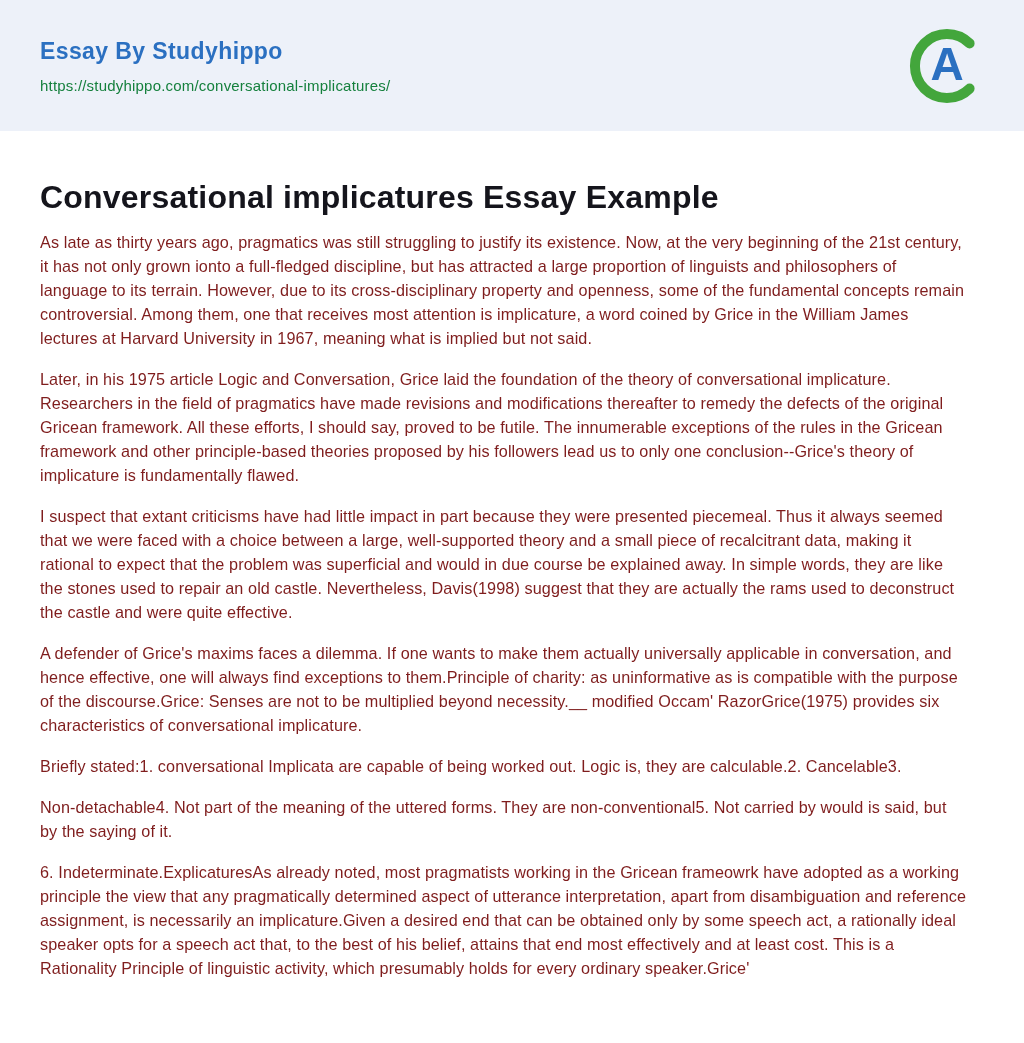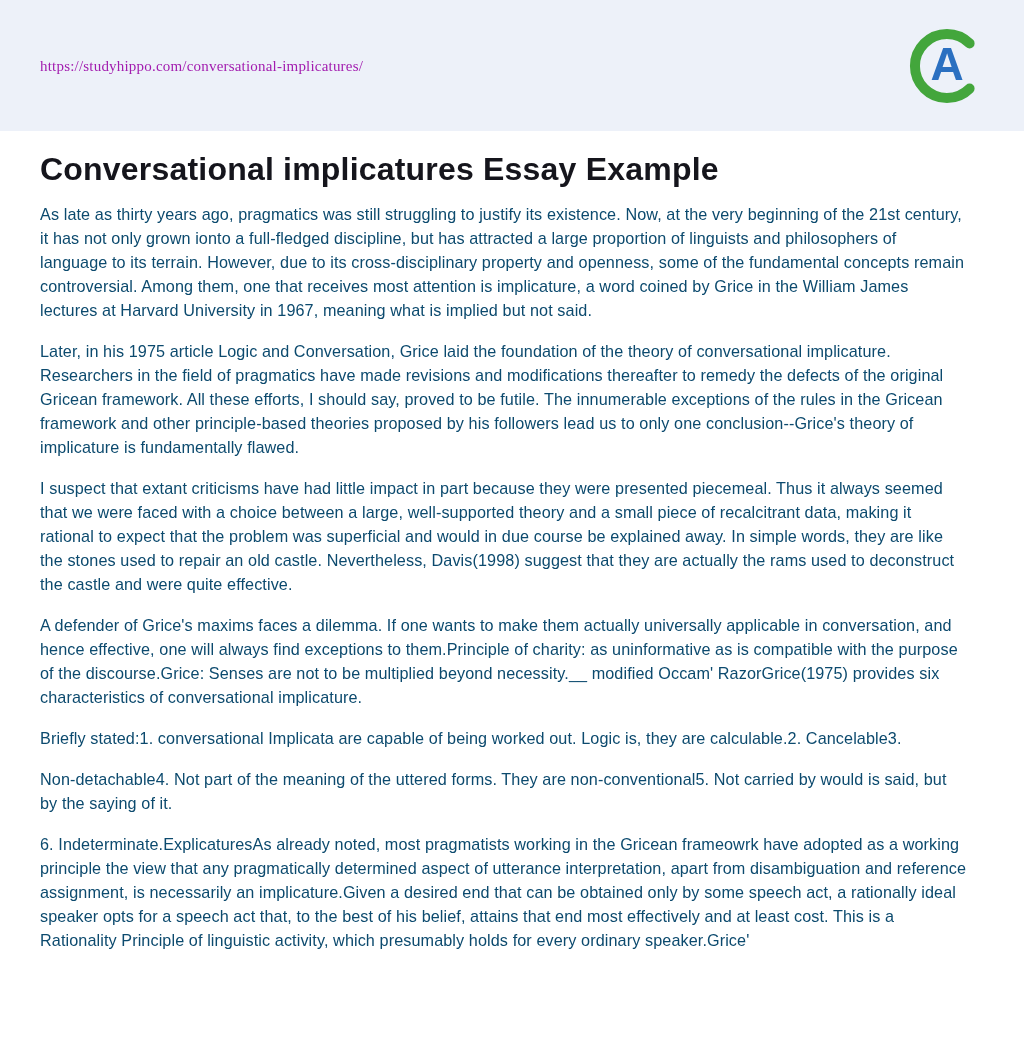--- a/index.html
+++ b/index.html
@@ -29,26 +29,25 @@
     padding-top: 2px;
   }
   .site-title {
     color: #2b70c1;
     font-size: 23px;
     font-weight: 700;
     letter-spacing: 0.4px;
     line-height: 1.1;
   }
   .page-url {
-    color: #a21caf;
+    color: #15803d;
     font-size: 15px;
     text-decoration: none;
     letter-spacing: 0.2px;
     cursor: pointer;
-    font-family: Liberation Serif, serif;
   }
   .logo-badge {
     width: 78px;
     height: 78px;
     position: relative;
     flex: 0 0 auto;
     cursor: pointer;
   }
   .logo-badge svg { display: block; }
   .logo-letter {
@@ -56,42 +55,44 @@
     top: 50%;
     left: 50%;
     transform: translate(-50%, -54%);
     color: #2b70c1;
     font-size: 46px;
     font-weight: 700;
     line-height: 1;
   }
   main {
     padding: 20px 56px 40px 40px;
+    margin-top: 28px;
   }
   .article-title {
     margin: 0 0 14px 0;
     font-size: 32px;
     font-weight: 700;
     color: #15151c;
     letter-spacing: 0.2px;
     line-height: 1.15;
   }
   .article-body p {
     margin: 0 0 17px 0;
     font-size: 16.2px;
     line-height: 24px;
-    color: #0c4a6e;
+    color: #7f1d1d;
     letter-spacing: 0.1px;
   }
 </style>
 </head>
 <body>
 
 <header class="page-header">
   <div class="header-left">
+    <div class="site-title">Essay By Studyhippo</div>
     <a class="page-url">https://studyhippo.com/conversational-implicatures/</a>
   </div>
   <div class="logo-badge">
     <span>
       <svg width="78" height="78" viewBox="0 0 78 78" aria-hidden="true">
         <path d="M 61.6 16.4 A 32 32 0 1 0 61.6 61.6" fill="none" stroke="#43a63c" stroke-width="10" stroke-linecap="round"></path>
       </svg>
     </span>
     <span class="logo-letter">A</span>
   </div>

